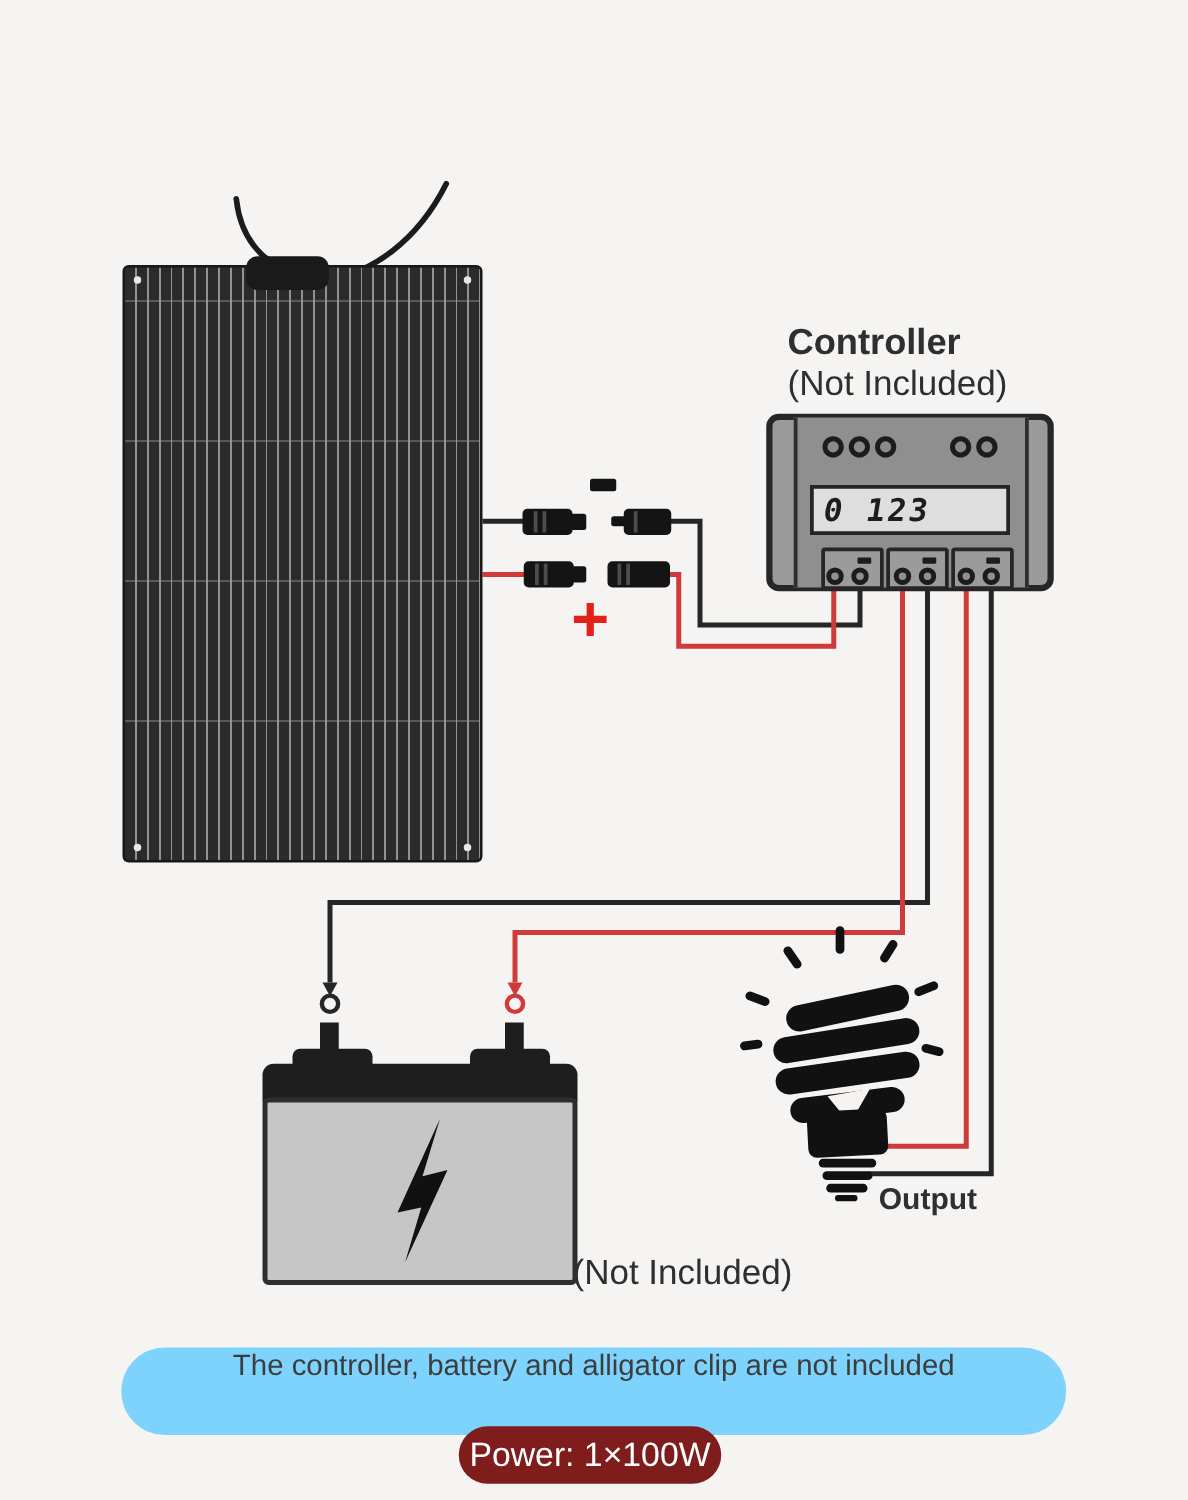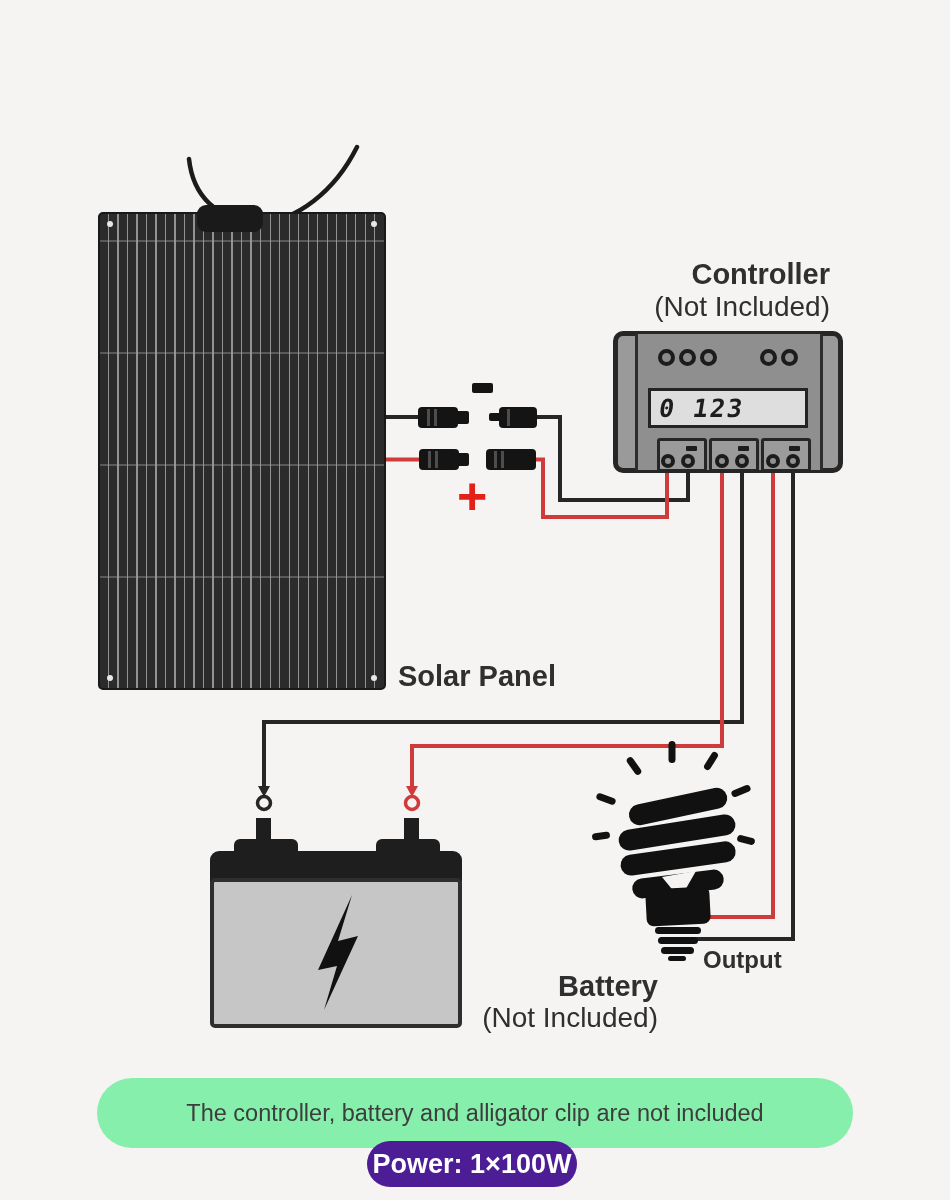--- a/index.html
+++ b/index.html
@@ -66,32 +66,32 @@
   .bat-cap{left:210px;top:851px;width:252px;height:31px;background:#1e1e1e;border-radius:9px 9px 0 0;}
   .bat-bump{width:64px;height:15px;background:#1e1e1e;border-radius:6px 6px 0 0;top:839px;}
   .bat-post{width:15px;height:24px;background:#1e1e1e;top:818px;}
 
   
   .minus-bar{left:472px;top:383px;width:21px;height:10px;background:#141414;border-radius:2px;}
   .plus-sign{left:457px;top:468px;font-size:52px;font-weight:900;color:#e32119;line-height:56px;}
   .lbl{color:#2f2f2f;white-space:nowrap;}
   .lbl-bold{font-weight:800;font-size:29px;}
   .lbl-sub{font-weight:400;font-size:28px;}
-  .center{text-align:right;}
+  .center{text-align:left;}
 
   
   .note-pill{
-    left:97px;top:1078px;width:756px;height:70px;border-radius:35px;background:#86efac;
-    display:flex;flex-direction:column;align-items:center;justify-content:center;
+    left:97px;top:1078px;width:756px;height:70px;border-radius:35px;background:#7dd3fc;
+    display:flex;flex-direction:column;align-items:center;justify-content:space-between;
     font-size:23.5px;font-weight:500;color:#3d3d3d;line-height:29px;
   }
   .power-pill{
-    left:367px;top:1141px;width:210px;height:46px;border-radius:23px;background:#4c1d95;
+    left:367px;top:1141px;width:210px;height:46px;border-radius:23px;background:#7f1d1d;
     display:flex;align-items:center;justify-content:center;
-    color:#ffffff;font-size:27px;font-weight:700;
+    color:#ffffff;font-size:27px;font-weight:400;
   }
 </style>
 </head>
 <body>
 
 <div class="stage">
 
   <svg class="layer" width="950" height="1200" viewBox="0 0 950 1200">
 
     <g fill="none" stroke="#1b1b1b" stroke-width="4.5" stroke-linecap="round">
@@ -226,23 +226,21 @@
     </g>
   </svg>
 
 
   <div class="abs lbl lbl-bold center" style="left:630px;top:258px;width:200px;">Controller</div>
   <div class="abs lbl lbl-sub center" style="left:630px;top:291px;width:200px;">(Not Included)</div>
 
   <div class="abs minus-bar"></div>
   <div class="abs plus-sign">+</div>
 
-  <div class="abs lbl lbl-bold" style="left:398px;top:660px;">Solar Panel</div>
-
-  <div class="abs lbl lbl-bold center" style="left:458px;top:970px;width:200px;">Battery</div>
+
   <div class="abs lbl lbl-sub center" style="left:458px;top:1002px;width:200px;">(Not Included)</div>
 
   <div class="abs lbl lbl-bold" style="left:703px;top:946px;font-size:24px;">Output</div>
 
   <div class="abs note-pill">
     <div>The controller, battery and alligator clip are not included</div>
   </div>
   <div class="abs power-pill">Power: 1×100W</div>
 
 </div>

